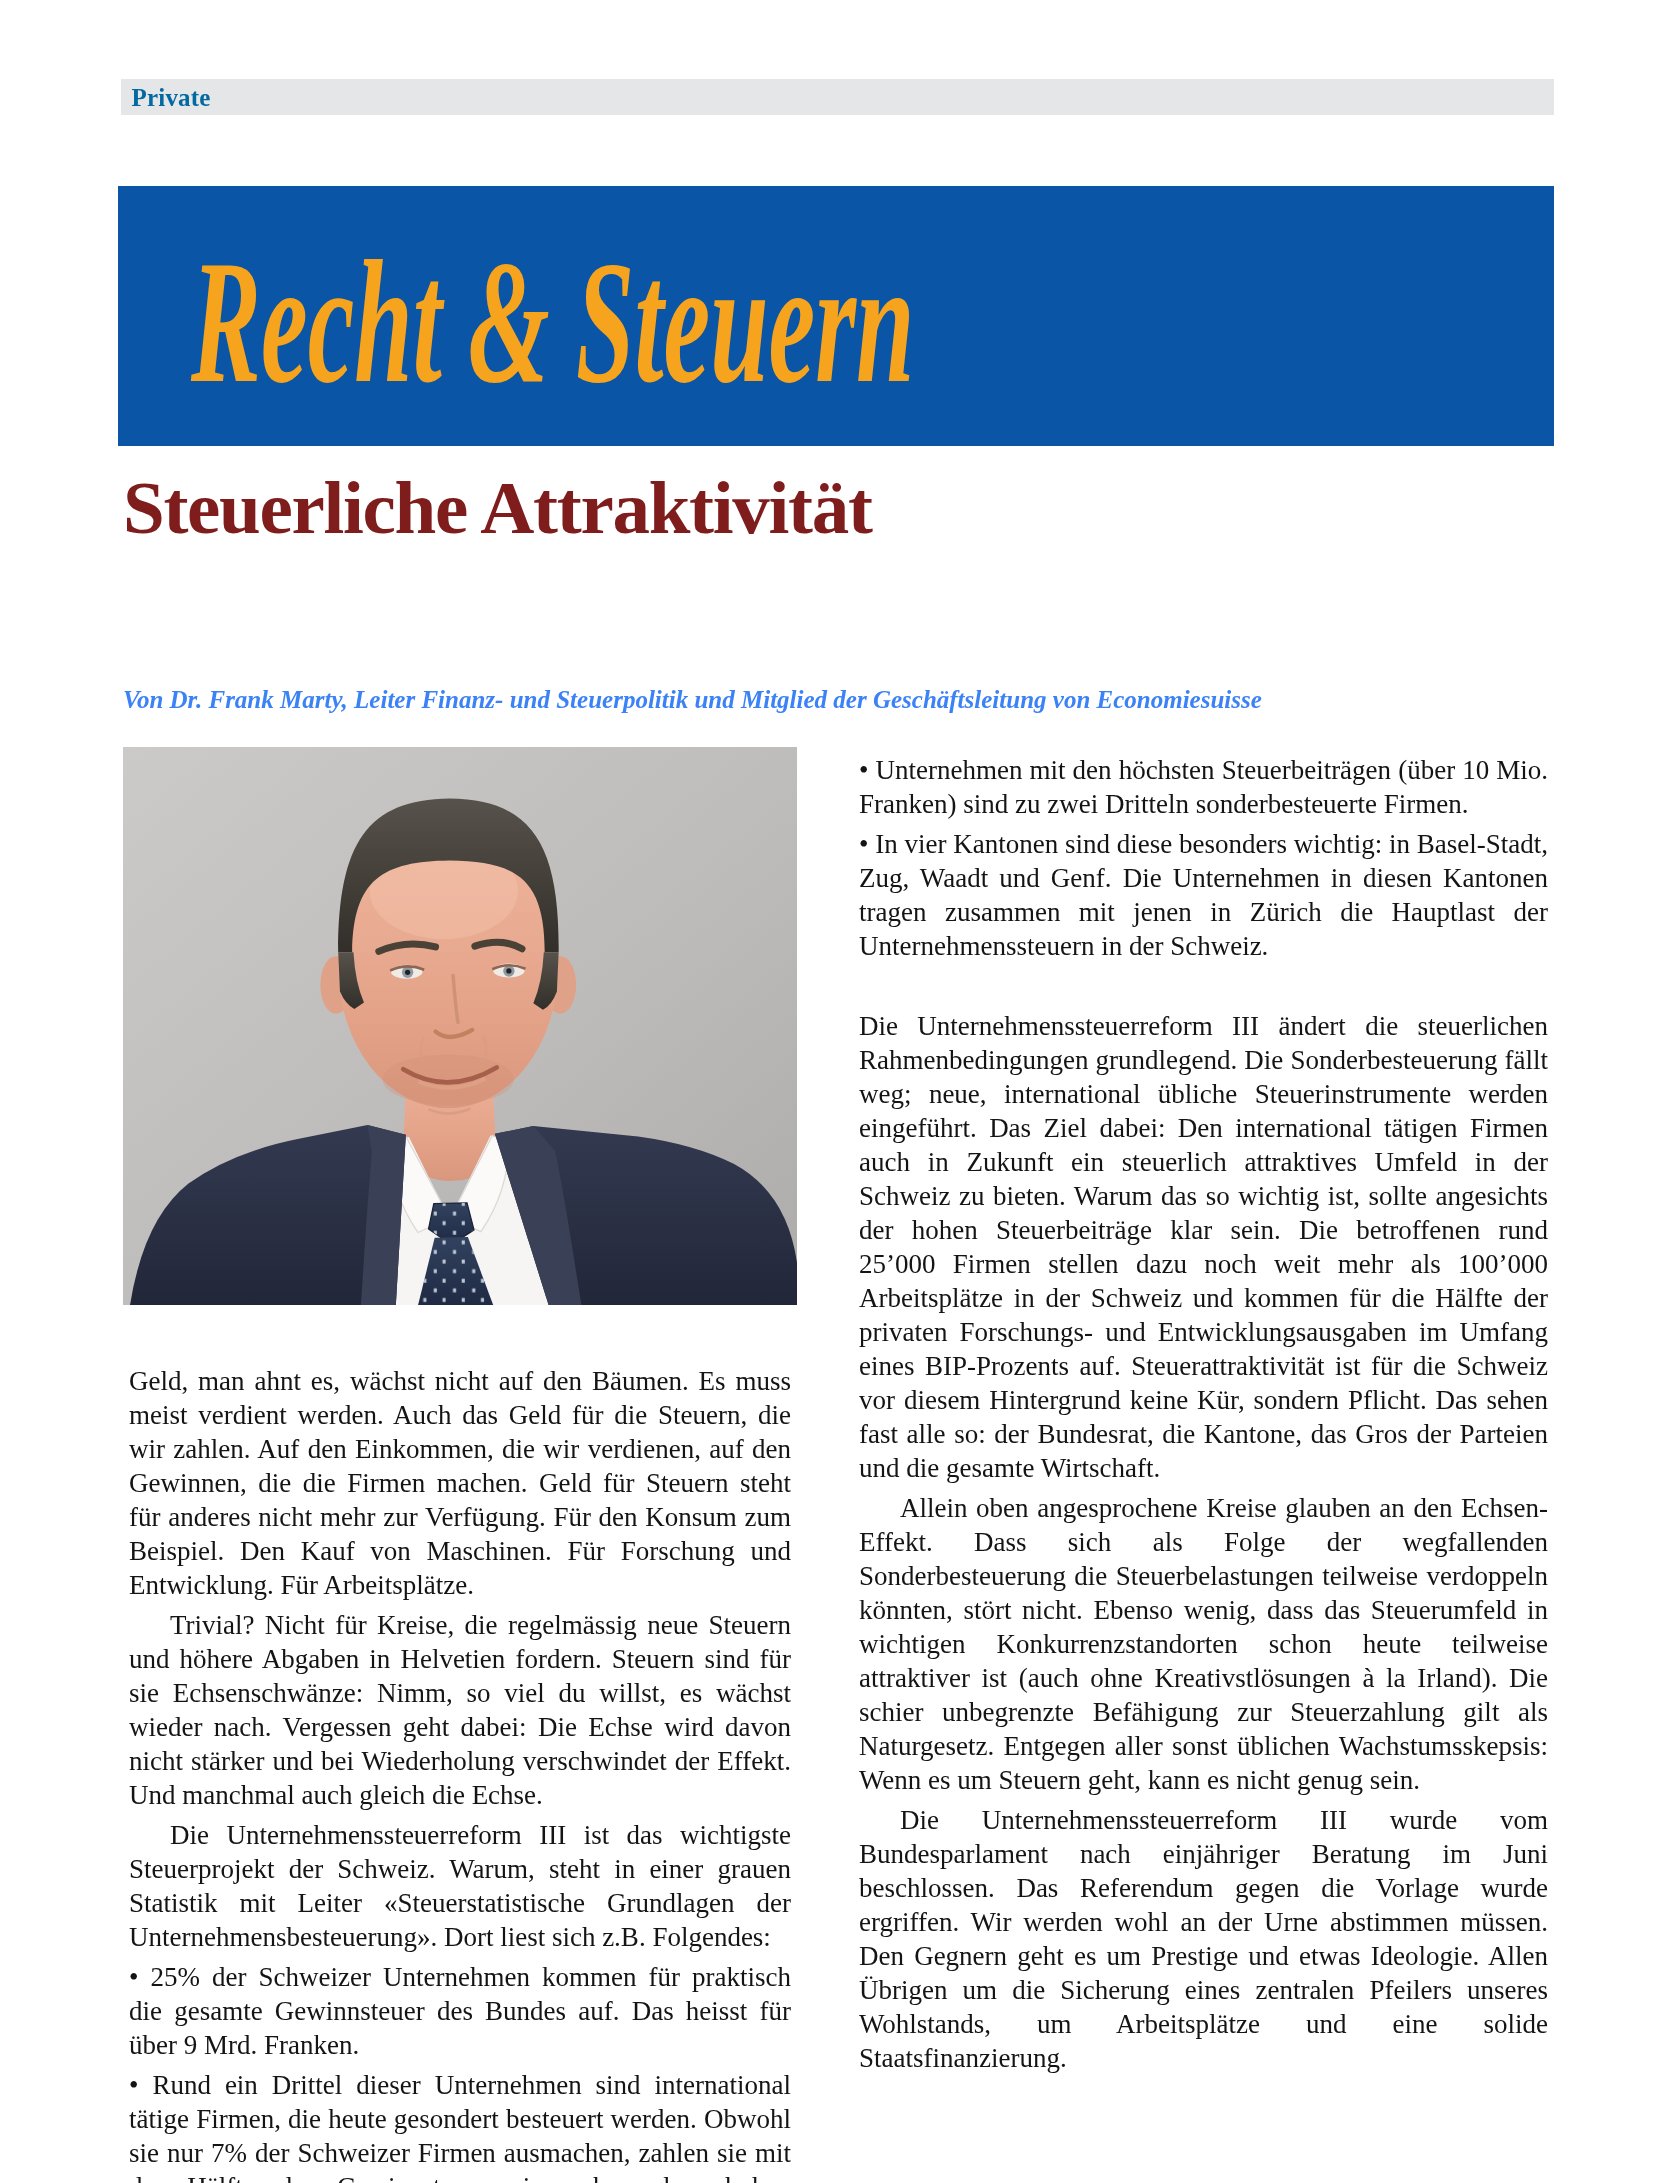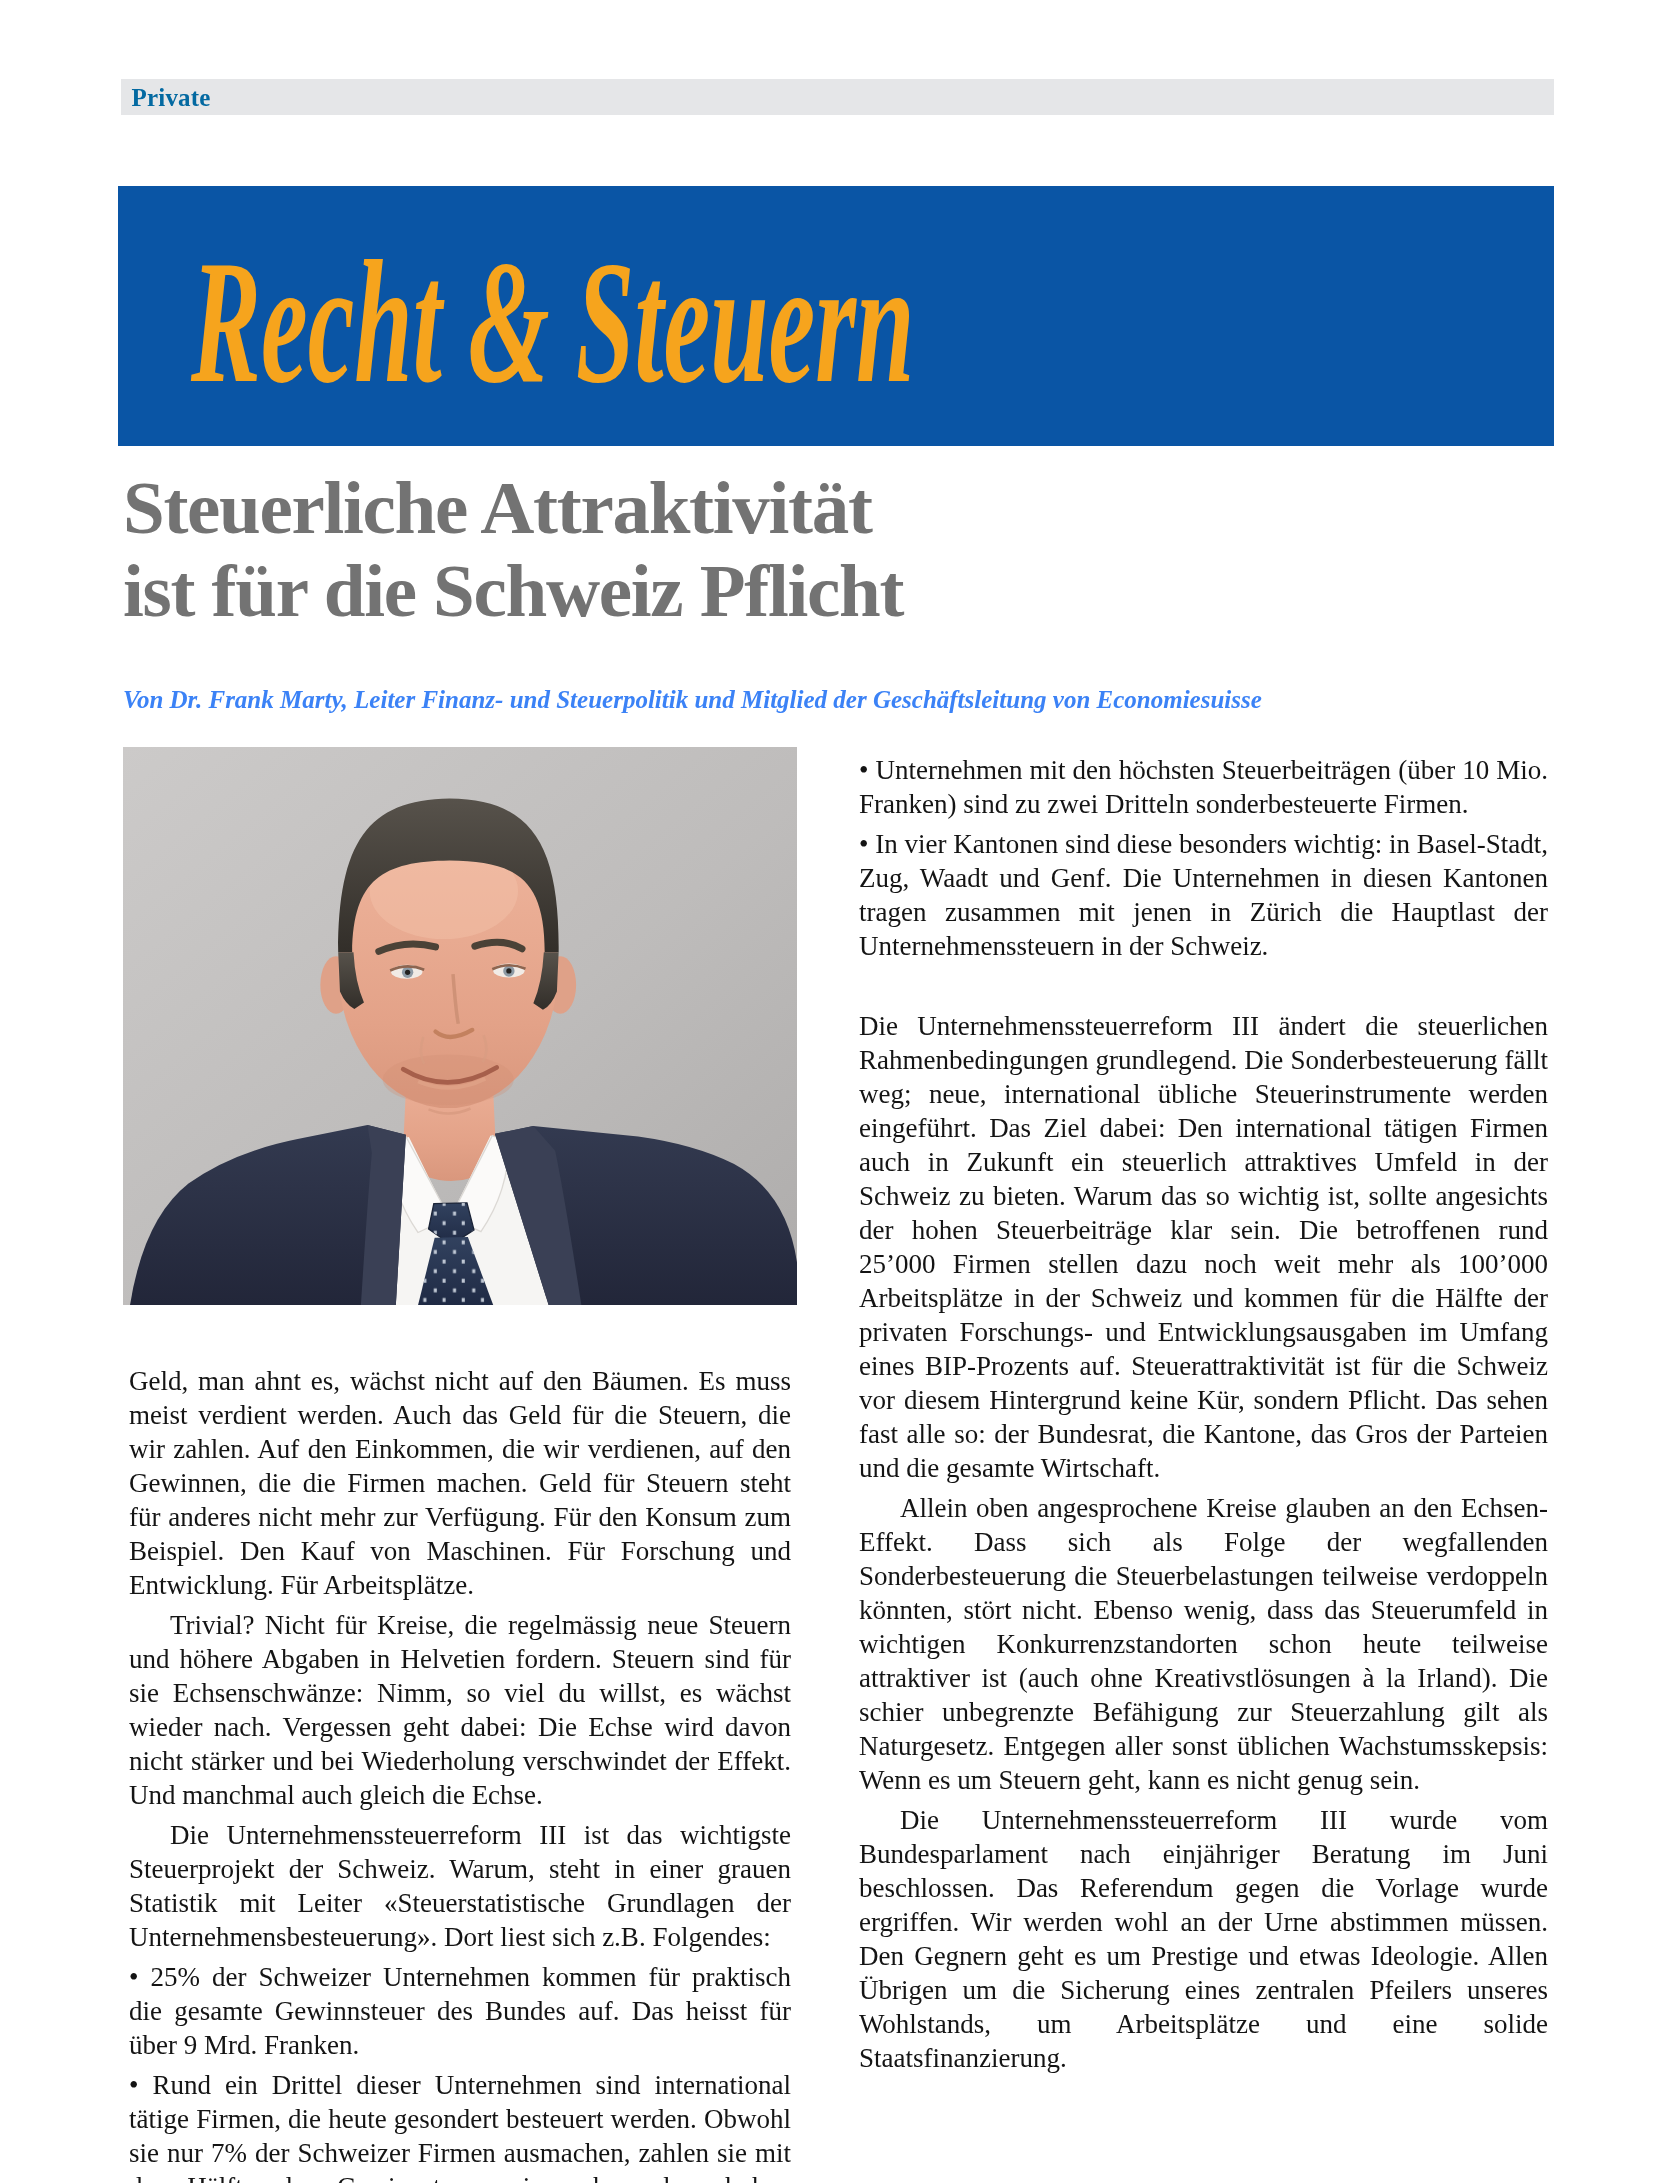--- a/index.html
+++ b/index.html
@@ -7,21 +7,21 @@
 
   
   .kicker-bar{position:absolute;left:121px;top:79px;width:1433px;height:36px;background:#e5e6e8;display:flex;align-items:center;}
   .kicker-label{font-weight:bold;font-size:25px;line-height:1;color:#0369a1;padding-left:10.5px;letter-spacing:0.2px;}
 
   
   .banner{position:absolute;left:118px;top:186px;width:1436px;height:260px;background:#0a55a5;display:flex;align-items:center;overflow:hidden;}
   .banner-title{display:inline-block;font-style:italic;font-weight:bold;font-size:175px;line-height:1;color:#f6a41d;white-space:nowrap;transform:scaleX(0.60);transform-origin:left center;margin-left:73px;padding-top:12.2px;}
 
   
-  .headline{position:absolute;left:123px;top:466px;width:1441px;font-weight:bold;font-size:75px;line-height:83px;color:#737373;letter-spacing:-1.3px;}
+  .headline{position:absolute;left:123px;top:466px;width:1441px;font-weight:bold;font-size:75px;line-height:83px;color:#7f1d1d;letter-spacing:-1.3px;}
   .byline{position:absolute;left:123px;top:686px;width:1441px;font-style:italic;font-weight:bold;font-size:25px;line-height:1.1;color:#3b82f6;white-space:nowrap;}
 
   
   .columns{position:absolute;left:123px;top:747px;width:1431px;display:flex;gap:56px;font-size:27px;line-height:34px;color:#141414;text-align:justify;}
   .col-left{width:674px;flex:0 0 auto;}
   .col-right{width:701px;flex:0 0 auto;}
   .photo{width:674px;height:558px;display:block;margin:0 0 59px 0;}
   .para{margin:6px;}
   .para.indent{text-indent:41px;}
   .gap{height:34px;}
@@ -32,21 +32,20 @@
 <div class="kicker-bar">
   <span class="kicker-label">Private</span>
 </div>
 
 <div class="banner">
   <span class="banner-title">Recht &amp; Steuern</span>
 </div>
 
 <div class="headline">
   <div>Steuerliche Attraktivität</div>
-  <div>ist für die Schweiz Pflicht</div>
 </div>
 
 <div class="byline">Von Dr. Frank Marty, Leiter Finanz- und Steuerpolitik und Mitglied der Geschäftsleitung von Economiesuisse</div>
 
 <div class="columns">
 
   <div class="col-left">
 
     <svg class="photo" viewBox="0 0 1544 1278" preserveAspectRatio="none" role="img">
       <defs>

